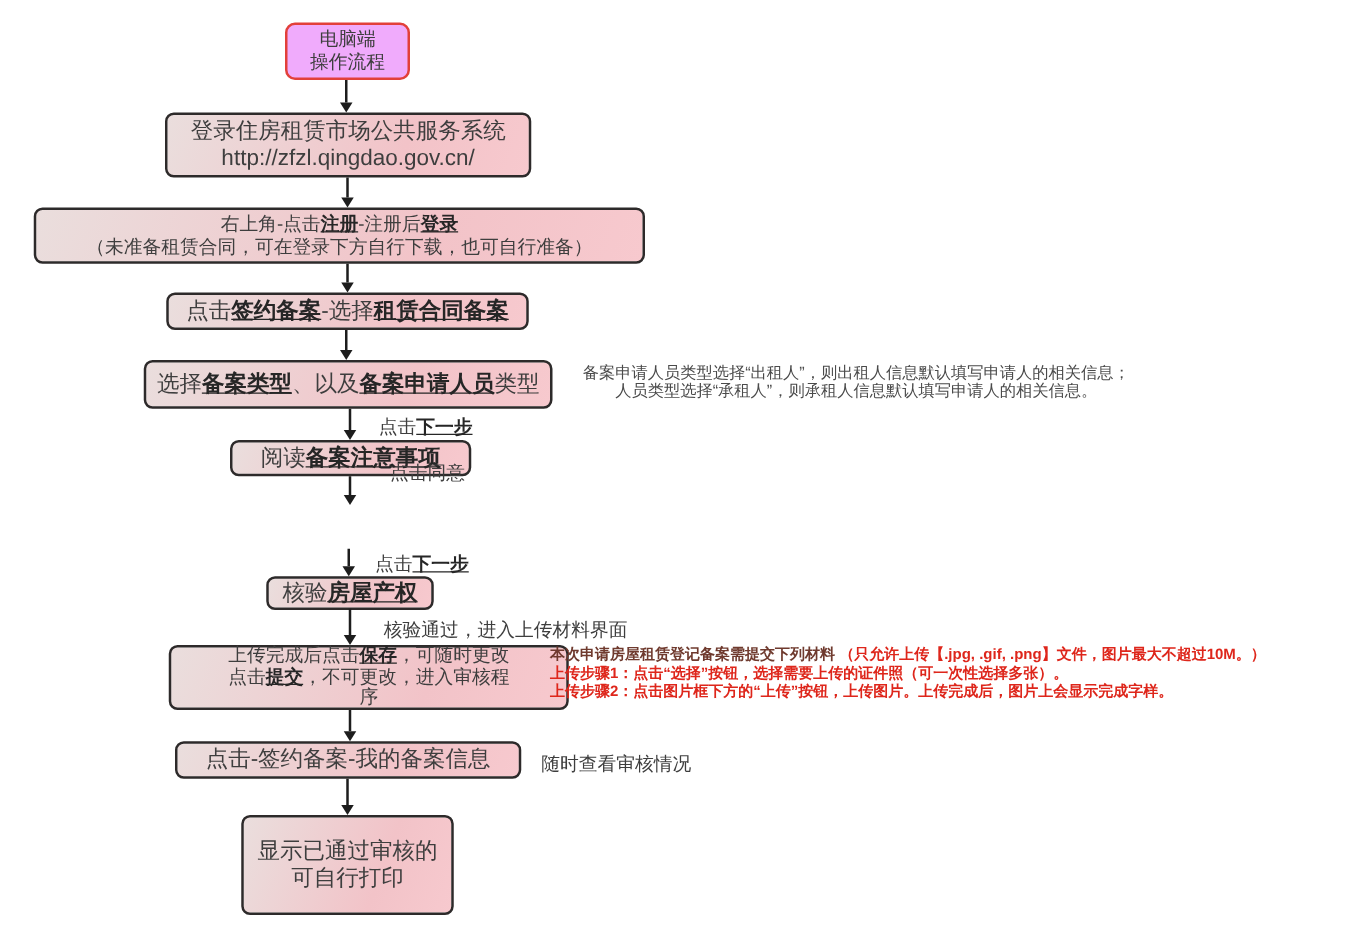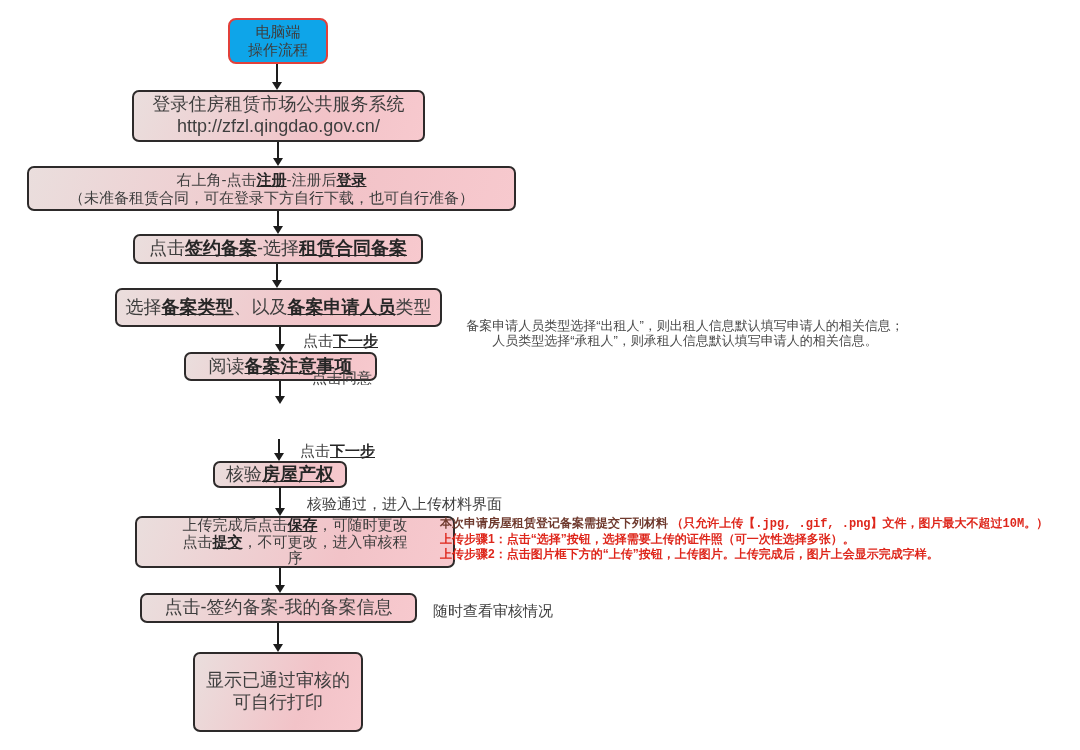--- a/index.html
+++ b/index.html
@@ -17,21 +17,21 @@
     font-size:18px;
     display:flex;flex-direction:column;justify-content:center;align-items:center;
     text-align:center;
     padding:1px 4px;
   }
   .node .tl{line-height:1.2;white-space:nowrap;}
   .node span.b, .elabel span.b{font-weight:700;color:#262626;text-decoration:underline;}
 
   .node.start{
     border:2.5px solid #e2403a;
-    background:#0ea5e9;
+    background:#f0abfc;
     border-radius:8px;
     font-size:15px;
   }
 
   #n-start{left:228px;top:18px;width:100px;height:46px;}
   #n-login{left:132px;top:90px;width:293px;height:52px;}
   #n-register{left:27px;top:166px;width:489px;height:45px;font-size:15px;}
   #n-sign{left:133px;top:234px;width:290px;height:30px;}
   #n-type{left:115px;top:288px;width:327px;height:39px;}
   #n-notice{left:184px;top:352px;width:193px;height:29px;}
@@ -64,21 +64,21 @@
   
   .elabel{position:absolute;color:#3e3e3e;font-size:15px;white-space:nowrap;}
   #l-next1{left:303px;top:332px;}
   #l-agree{left:312px;top:369px;}
   #l-next2{left:300px;top:442px;}
   #l-pass{left:307px;top:495px;}
   #l-check{left:433px;top:602px;}
 
   
   .note{position:absolute;color:#4a4a4a;}
-  #note-type{left:445px;top:290px;width:480px;font-size:13px;text-align:center;margin-top:28px;}
+  #note-type{left:445px;top:290px;width:480px;font-size:13px;text-align:center;}
   #note-type .tl{line-height:1.18;white-space:nowrap;}
   #note-upload{left:440px;top:516px;width:645px;font-size:12px;font-weight:700;}
   #note-upload .tl{line-height:1.25;white-space:nowrap;}
 </style>
 </head>
 <body>
 
 <div class="canvas">
 
   <div class="node start" id="n-start">
@@ -143,18 +143,18 @@
     </div>
   <div class="elabel" id="l-check">
       <div class="tl"><span>随时查看审核情况</span></div>
     </div>
 
   <div class="note" id="note-type">
       <div class="tl"><span>备案申请人员类型选择“出租人”，则出租人信息默认填写申请人的相关信息；</span></div>
       <div class="tl"><span>人员类型选择“承租人”，则承租人信息默认填写申请人的相关信息。</span></div>
     </div>
   <div class="note" id="note-upload">
-      <div class="tl"><span style="color: rgb(111, 58, 46);">本次申请房屋租赁登记备案需提交下列材料 </span><span style="color: rgb(222, 38, 27); font-family: Liberation Mono, monospace;">（只允许上传【.jpg, .gif, .png】文件，图片最大不超过10M。）</span></div>
+      <div class="tl"><span style="color: rgb(111, 58, 46);">本次申请房屋租赁登记备案需提交下列材料 </span><span style="color: rgb(222, 38, 27);">（只允许上传【.jpg, .gif, .png】文件，图片最大不超过10M。）</span></div>
       <div class="tl"><span style="color: rgb(222, 38, 27);">上传步骤1：点击“选择”按钮，选择需要上传的证件照（可一次性选择多张）。</span></div>
       <div class="tl"><span style="color: rgb(222, 38, 27);">上传步骤2：点击图片框下方的“上传”按钮，上传图片。上传完成后，图片上会显示完成字样。</span></div>
     </div>
 
 </div>
 
 </body></html>

